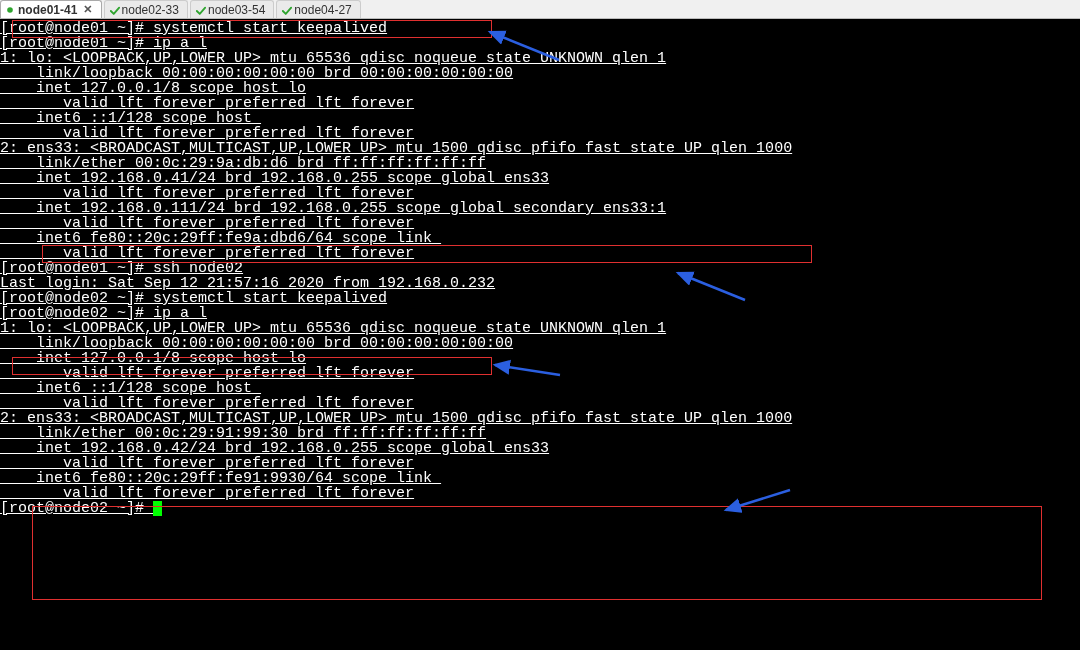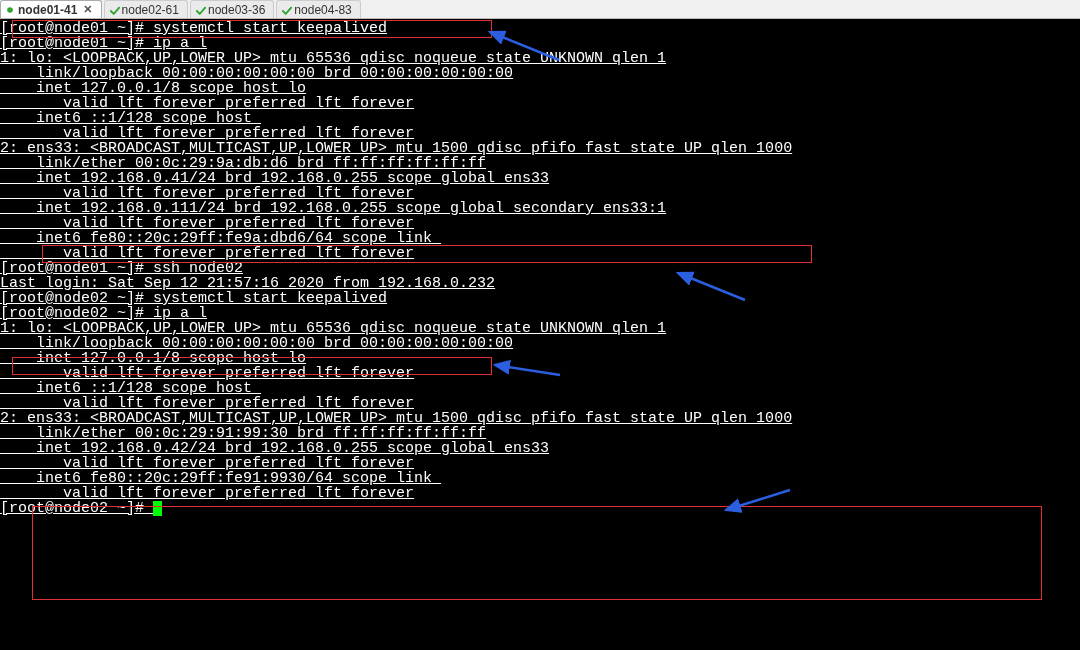--- a/index.html
+++ b/index.html
@@ -28,37 +28,37 @@
       </span>
       <span class="label">node01-41</span>
       <span class="close">✕</span>
     </div>
     <div class="tab">
       <span class="dot">
         <svg viewBox="0 0 12 12" width="10" height="10">
           <path d="M1 6 L4.5 9.5 L11 2" stroke="#2fa52f" stroke-width="2.2" fill="none" stroke-linecap="round" stroke-linejoin="round"></path>
         </svg>
       </span>
-      <span class="label">node02-61</span>
+      <span class="label">node02-33</span>
     </div>
     <div class="tab">
       <span class="dot">
         <svg viewBox="0 0 12 12" width="10" height="10">
           <path d="M1 6 L4.5 9.5 L11 2" stroke="#2fa52f" stroke-width="2.2" fill="none" stroke-linecap="round" stroke-linejoin="round"></path>
         </svg>
       </span>
-      <span class="label">node03-36</span>
+      <span class="label">node03-54</span>
     </div>
     <div class="tab">
       <span class="dot">
         <svg viewBox="0 0 12 12" width="10" height="10">
           <path d="M1 6 L4.5 9.5 L11 2" stroke="#2fa52f" stroke-width="2.2" fill="none" stroke-linecap="round" stroke-linejoin="round"></path>
         </svg>
       </span>
-      <span class="label">node04-83</span>
+      <span class="label">node04-27</span>
     </div>
   </div>
 
 <div class="terminal" id="terminal"><div class="line">[root@node01 ~]# systemctl start keepalived</div><div class="line">[root@node01 ~]# ip a l</div><div class="line">1: lo: &lt;LOOPBACK,UP,LOWER_UP&gt; mtu 65536 qdisc noqueue state UNKNOWN qlen 1</div><div class="line">    link/loopback 00:00:00:00:00:00 brd 00:00:00:00:00:00</div><div class="line">    inet 127.0.0.1/8 scope host lo</div><div class="line">       valid_lft forever preferred_lft forever</div><div class="line">    inet6 ::1/128 scope host </div><div class="line">       valid_lft forever preferred_lft forever</div><div class="line">2: ens33: &lt;BROADCAST,MULTICAST,UP,LOWER_UP&gt; mtu 1500 qdisc pfifo_fast state UP qlen 1000</div><div class="line">    link/ether 00:0c:29:9a:db:d6 brd ff:ff:ff:ff:ff:ff</div><div class="line">    inet 192.168.0.41/24 brd 192.168.0.255 scope global ens33</div><div class="line">       valid_lft forever preferred_lft forever</div><div class="line">    inet 192.168.0.111/24 brd 192.168.0.255 scope global secondary ens33:1</div><div class="line">       valid_lft forever preferred_lft forever</div><div class="line">    inet6 fe80::20c:29ff:fe9a:dbd6/64 scope link </div><div class="line">       valid_lft forever preferred_lft forever</div><div class="line">[root@node01 ~]# ssh node02</div><div class="line">Last login: Sat Sep 12 21:57:16 2020 from 192.168.0.232</div><div class="line">[root@node02 ~]# systemctl start keepalived</div><div class="line">[root@node02 ~]# ip a l</div><div class="line">1: lo: &lt;LOOPBACK,UP,LOWER_UP&gt; mtu 65536 qdisc noqueue state UNKNOWN qlen 1</div><div class="line">    link/loopback 00:00:00:00:00:00 brd 00:00:00:00:00:00</div><div class="line">    inet 127.0.0.1/8 scope host lo</div><div class="line">       valid_lft forever preferred_lft forever</div><div class="line">    inet6 ::1/128 scope host </div><div class="line">       valid_lft forever preferred_lft forever</div><div class="line">2: ens33: &lt;BROADCAST,MULTICAST,UP,LOWER_UP&gt; mtu 1500 qdisc pfifo_fast state UP qlen 1000</div><div class="line">    link/ether 00:0c:29:91:99:30 brd ff:ff:ff:ff:ff:ff</div><div class="line">    inet 192.168.0.42/24 brd 192.168.0.255 scope global ens33</div><div class="line">       valid_lft forever preferred_lft forever</div><div class="line">    inet6 fe80::20c:29ff:fe91:9930/64 scope link </div><div class="line">       valid_lft forever preferred_lft forever</div><div class="line">[root@node02 ~]# <span class="cursor"></span></div></div>
 
 <div class="mark" style="left: 12px; top: 20px; width: 478px; height: 16px;"></div>
 <div class="mark" style="left: 42px; top: 245px; width: 768px; height: 16px;"></div>
 <div class="mark" style="left: 12px; top: 357px; width: 478px; height: 16px;"></div>
 <div class="mark" style="left: 32px; top: 506px; width: 1008px; height: 92px;"></div>
 <svg class="arrow" width="89" height="48" style="left: 480px; top: 22px;">

